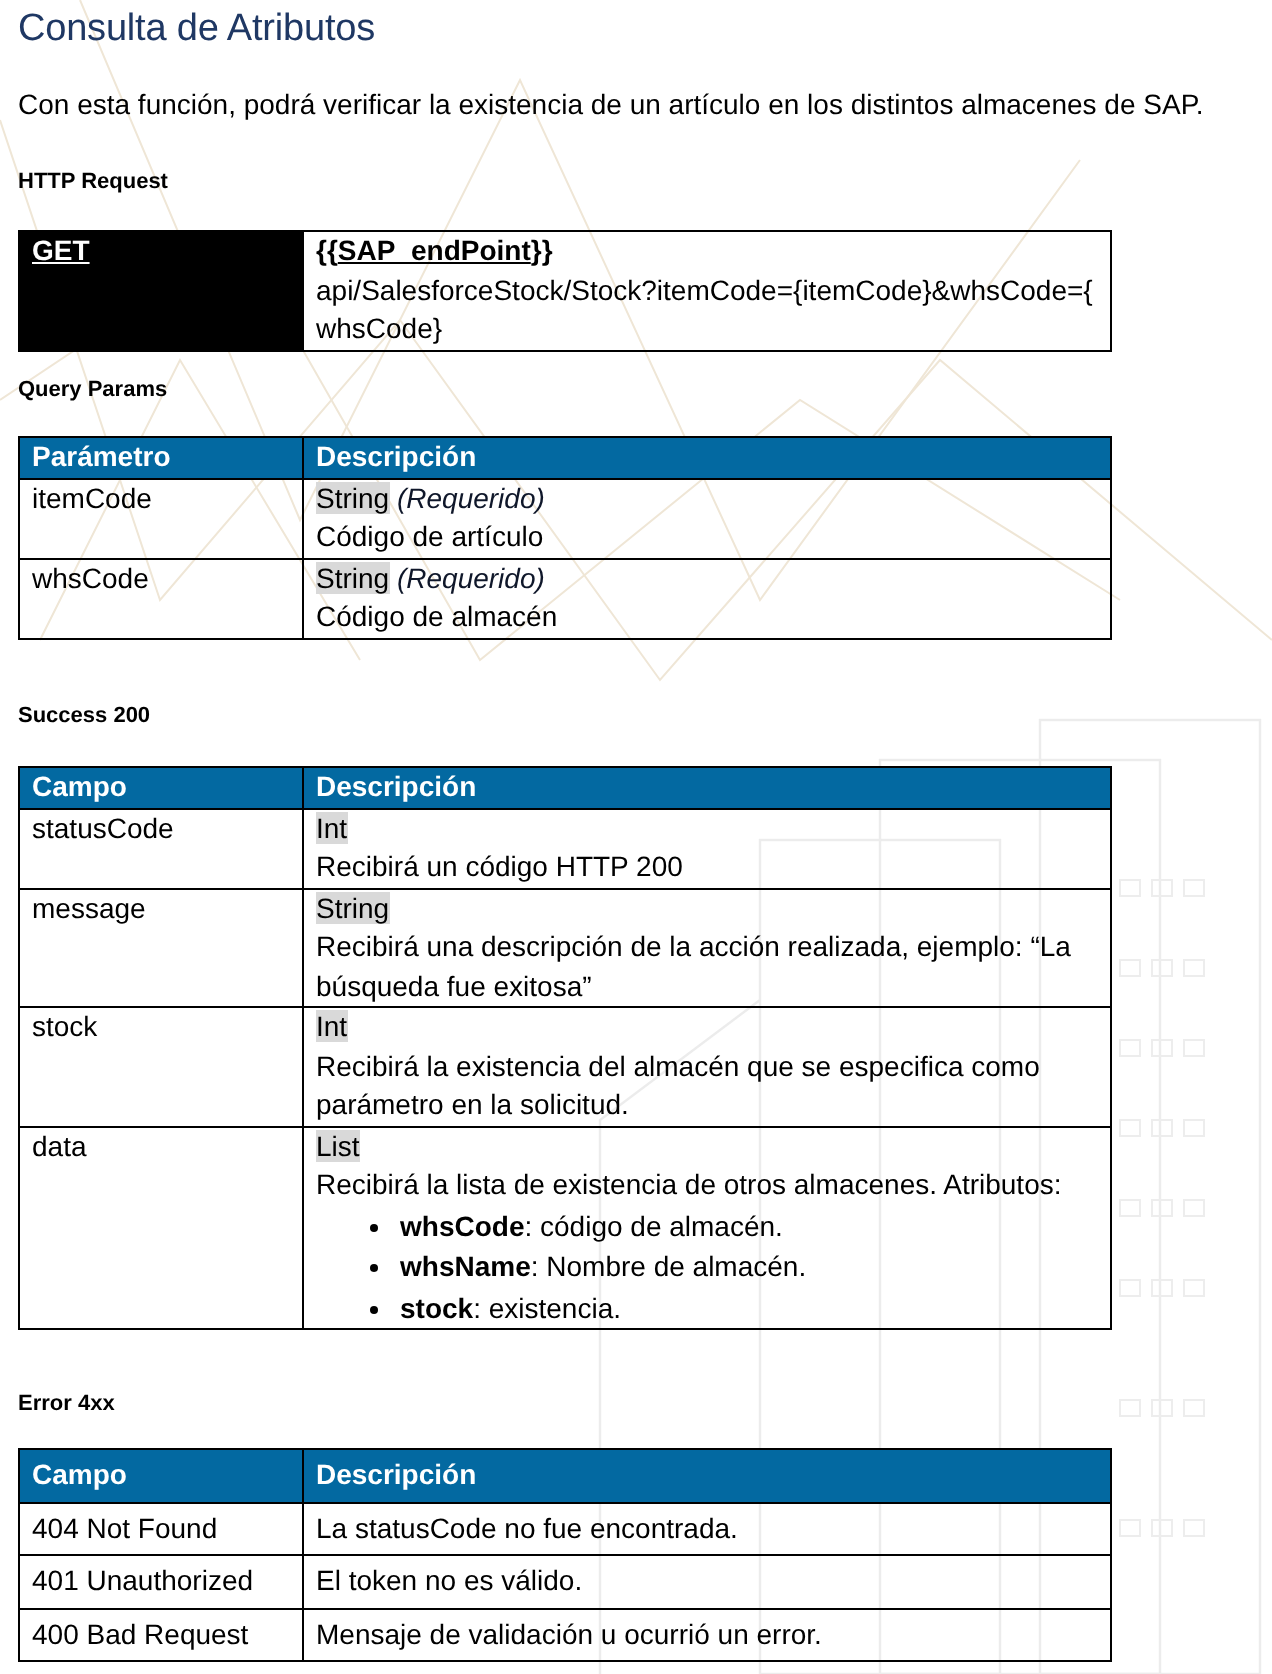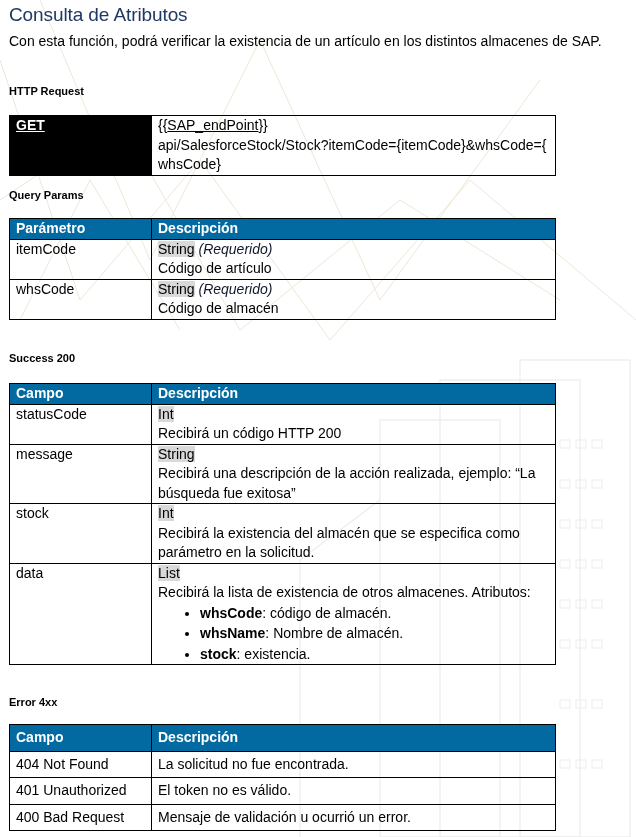--- a/index.html
+++ b/index.html
@@ -10,32 +10,32 @@
     color: #000;
     position: relative;
   }
   .bg { position: absolute; left: 0; top: 0; width: 636px; height: 837px; z-index: 0; pointer-events: none; }
   .page { position: relative; z-index: 1; padding: 0 9px; }
   .title {
     position: absolute; left: 9px; top: 4px;
     font-size: 19px; color: #1f3864; font-weight: normal; letter-spacing: -0.1px;
   }
   .intro {
-    position: absolute; left: 9px; top: 31px; width: 600px;
+    position: absolute; left: 9px; top: 42px; width: 600px;
     font-size: 14px; line-height: 20px;
   }
   .section-h {
     position: absolute; left: 9px; font-size: 11px; font-weight: bold;
   }
   table { border-collapse: collapse; position: absolute; left: 9px; width: 547px; font-size: 14px; }
   td, th { border: 1px solid #000; vertical-align: top; padding: 0 6px; line-height: 19.5px; text-align: left; }
   th { background: #0369a1; color: #fff; font-weight: bold; }
   .c1 { width: 129px; }
   .req-get { background: #000; color: #fff; font-weight: bold; text-decoration: underline; }
-  .endpoint-bold { font-weight: normal; }
+  .endpoint-bold { font-weight: bold; }
   .endpoint-bold u { text-decoration: underline; }
   .type { background: #d9d9d9; text-align: right; }
   .req { color: #0f172a; font-style: italic; }
   ul { margin: 0; padding-left: 42px; }
   ul li { line-height: 20.5px; }
   .err td { padding: 3px 6px; }
 </style>
 </head>
 <body>
 
@@ -149,21 +149,21 @@
 
   <div class="section-h" style="top:696px">Error 4xx</div>
   <table class="err" style="top:724px">
     <tbody>
         <tr>
       <th class="c1" style="padding:3px 6px">Campo</th>
       <th style="padding:3px 6px">Descripción</th>
     </tr>
     <tr>
       <td>404 Not Found</td>
-      <td>La solicitud no fue encontrada.</td>
+      <td>La statusCode no fue encontrada.</td>
     </tr>
     <tr>
       <td>401 Unauthorized</td>
       <td>El token no es válido.</td>
     </tr>
     <tr>
       <td>400 Bad Request</td>
       <td>Mensaje de validación u ocurrió un error.</td>
     </tr>
   </tbody>

